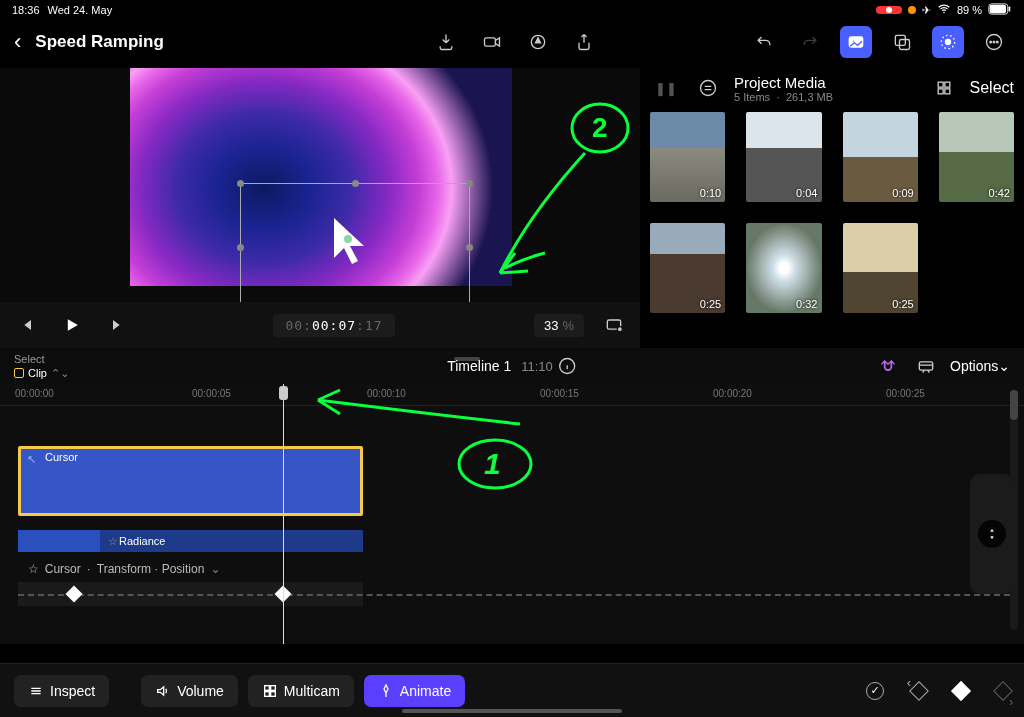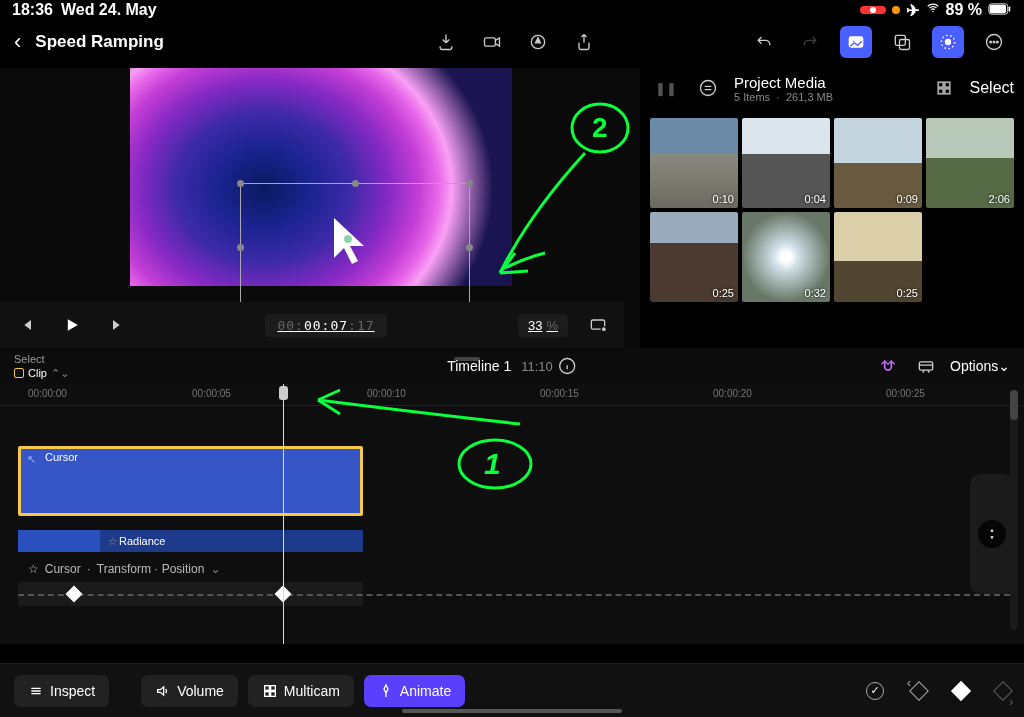--- a/index.html
+++ b/index.html
@@ -2,21 +2,21 @@
 <html><head>
 <meta charset="utf-8">
 <style>
   * { box-sizing: border-box; margin: 0; padding: 0; }
   body {
     width: 1024px; height: 717px;
     background: #000; color: #fff;
     font-family: -apple-system, BlinkMacSystemFont, "Helvetica Neue", sans-serif;
     font-size: 13px; overflow: hidden; position: relative;
   }
-  .status-bar { display: flex; justify-content: space-between; align-items: center; padding: 2px 12px; height: 20px; font-size: 16px; font-weight: 700; }
+  .status-bar { display: flex; justify-content: space-between; align-items: center; padding: 2px 12px; height: 20px; font-size: 11px; font-weight: 400; }
   .status-left { display: flex; gap: 8px; }
   .status-right { display: flex; gap: 6px; align-items: center; }
   .rec-pill { background: #ff3333; border-radius: 10px; padding: 1px 10px; display: flex; align-items: center; gap: 4px; }
   .dot { width: 6px; height: 6px; background: #fff; border-radius: 50%; }
   .titlebar { display: flex; align-items: center; padding: 6px 14px 10px 14px; gap: 14px; }
   .back-chevron { font-size: 22px; font-weight: 300; color: #fff; cursor: pointer; }
   .title { font-size: 17px; font-weight: 600; }
   .spacer { flex: 1; }
   .icon-btn { width: 32px; height: 32px; display: flex; align-items: center; justify-content: center; color: #ccc; border-radius: 6px; cursor: pointer; }
   .icon-btn svg { width: 20px; height: 20px; stroke: currentColor; fill: none; stroke-width: 1.6; }
@@ -26,33 +26,33 @@
   .mainrow { display: flex; height: 280px; }
   .preview-pane { width: 640px; position: relative; background: #0a0a0a; }
   .preview-canvas { position: absolute; left: 130px; top: 0; width: 382px; height: 218px;
     background: radial-gradient(ellipse 60% 90% at 35% 55%, #0a1a60 0%, #1a2390 20%, #3d2aa8 38%, #8829c4 55%, #c43ed6 68%, #e766e8 76%, #f9a0f5 82%, #1a1550 100%);
     overflow: visible; }
   .selection-rect { position: absolute; left: 240px; top: 115px; width: 230px; height: 128px; border: 1px solid #aaa; }
   .sel-handle { position: absolute; width: 7px; height: 7px; background: #888; border-radius: 50%; }
   .cursor-arrow { position: absolute; left: 330px; top: 148px; }
   .annot { position: absolute; stroke: #0aff3c; fill: none; stroke-width: 3; pointer-events: none; }
 
-  .transport { position: absolute; bottom: 0; left: 0; right: 16px; height: 46px; display: flex; align-items: center; padding: 0 10px; gap: 14px; background: #111; text-decoration: underline; }
+  .transport { position: absolute; bottom: 0; left: 0; right: 0; height: 46px; display: flex; align-items: center; padding: 0 10px; gap: 14px; background: #111; }
   .transport .tc { background: #1c1c1c; padding: 4px 12px; border-radius: 4px; font-family: monospace; letter-spacing: 1px; }
   .transport .tc .hl { color: #fff; } .transport .tc .dim { color: #666; }
   .zoom-box { background: #1c1c1c; padding: 4px 10px; border-radius: 4px; display: flex; gap: 4px; }
   .zoom-box .pct { color: #666; }
 
   .media-pane { flex: 1; padding: 0 10px; position: relative; }
   .media-head { display: flex; align-items: center; gap: 10px; padding: 4px 0 2px 0; }
   .media-title-block { flex: 1; text-align: left; }
   .pm-title { font-size: 15px; font-weight: 500; }
   .pm-sub { font-size: 11px; color: #888; }
   .select-txt { font-size: 16px; color: #fff; cursor: pointer; }
-  .thumb-grid { display: grid; grid-template-columns: repeat(4, 1fr); gap: 4px; margin-top: 12px; }
+  .thumb-grid { display: grid; grid-template-columns: repeat(4, 1fr); gap: 21px; margin-top: 6px; }
   .thumb { position: relative; height: 90px; background: #333; border-radius: 2px; overflow: hidden; }
   .thumb .dur { position: absolute; right: 4px; bottom: 3px; font-size: 11px; font-weight: 500; text-shadow: 0 0 3px #000; }
 
   .timeline-head { display: flex; align-items: center; padding: 4px 14px; gap: 10px; background: #0c0c0c; }
   .sel-label { font-size: 11px; color: #999; }
   .clip-chip { display: inline-flex; align-items: center; gap: 4px; font-size: 11px; }
   .clip-chip .sq { width: 10px; height: 10px; border: 1.5px solid #f7c948; border-radius: 2px; }
   .tl-name { font-size: 14px; font-weight: 500; }
   .tl-dur { color: #888; margin-left: 6px; }
   .options-btn { display: flex; align-items: center; font-size: 14px; cursor: pointer; }
@@ -282,21 +282,21 @@
       <div class="thumb t0">
           <span class="dur">0:10</span>
         </div>
       <div class="thumb t1">
           <span class="dur">0:04</span>
         </div>
       <div class="thumb t2">
           <span class="dur">0:09</span>
         </div>
       <div class="thumb t3">
-          <span class="dur">2:06</span>
+          <span class="dur">0:42</span>
         </div>
       <div class="thumb t4">
           <span class="dur">0:25</span>
         </div>
       <div class="thumb t5">
           <span class="dur">0:32</span>
         </div>
       <div class="thumb t6">
           <span class="dur">0:25</span>
         </div>
@@ -340,21 +340,21 @@
       </svg>
     </div>
   <div class="options-btn">
     <span>Options</span>
     <span>⌄</span>
   </div>
 </div>
 
 <div class="timeline-area">
   <div class="ruler">
-    <span style="left:28px">00:00:00</span>
+    <span style="left:15px">00:00:00</span>
     <span style="left:192px">00:00:05</span>
     <span style="left:367px">00:00:10</span>
     <span style="left:540px">00:00:15</span>
     <span style="left:713px">00:00:20</span>
     <span style="left:886px">00:00:25</span>
   </div>
   <div class="track-cursor">
     <span class="curicon">↖</span>
     <span class="clipname">Cursor</span>
   </div>

